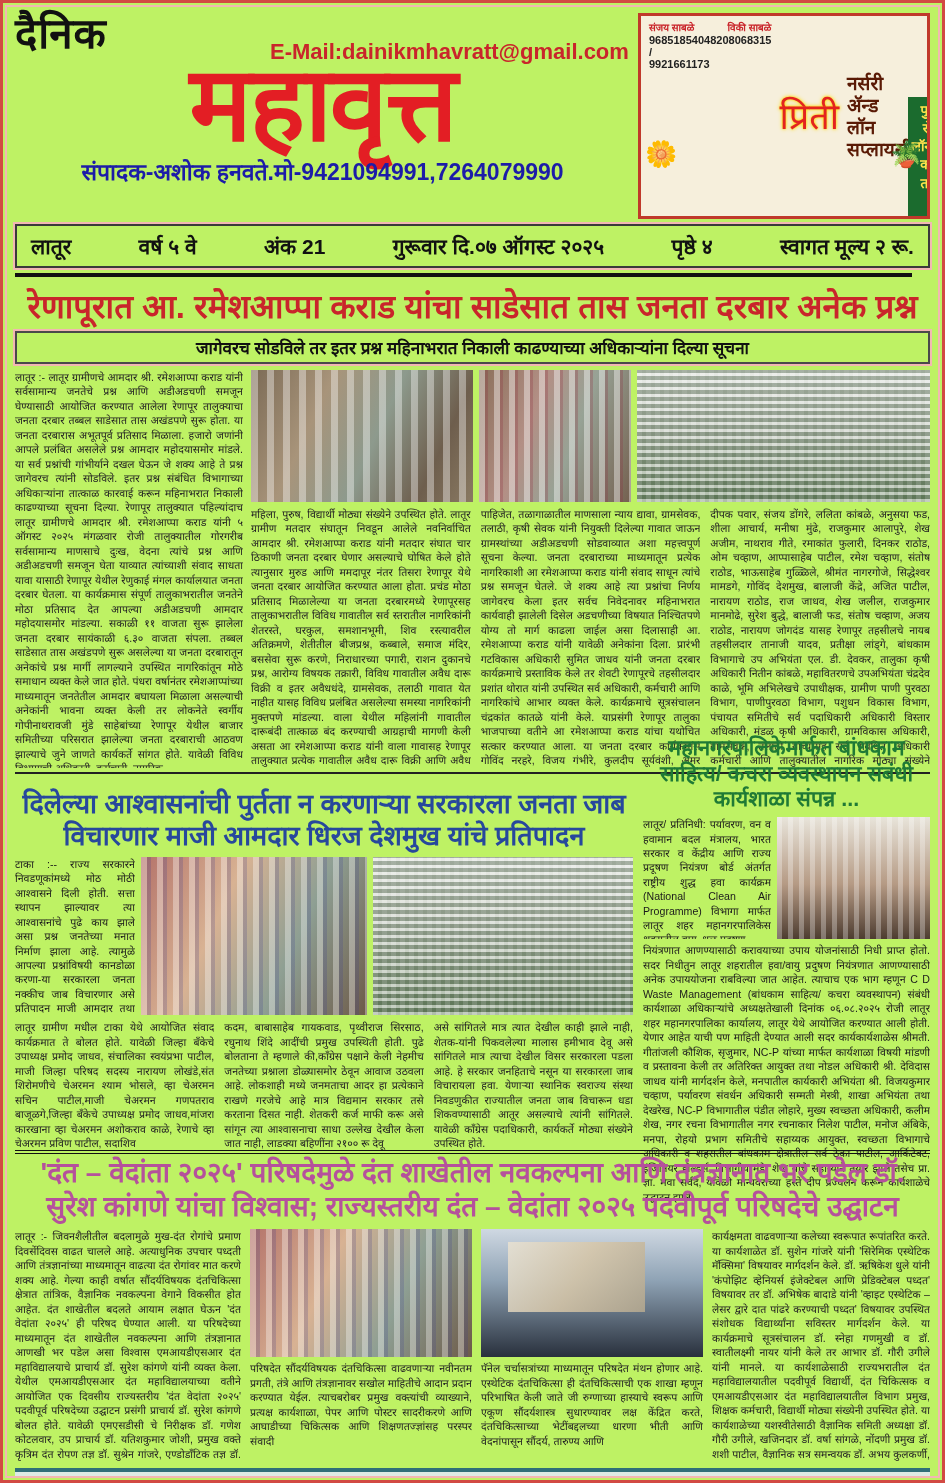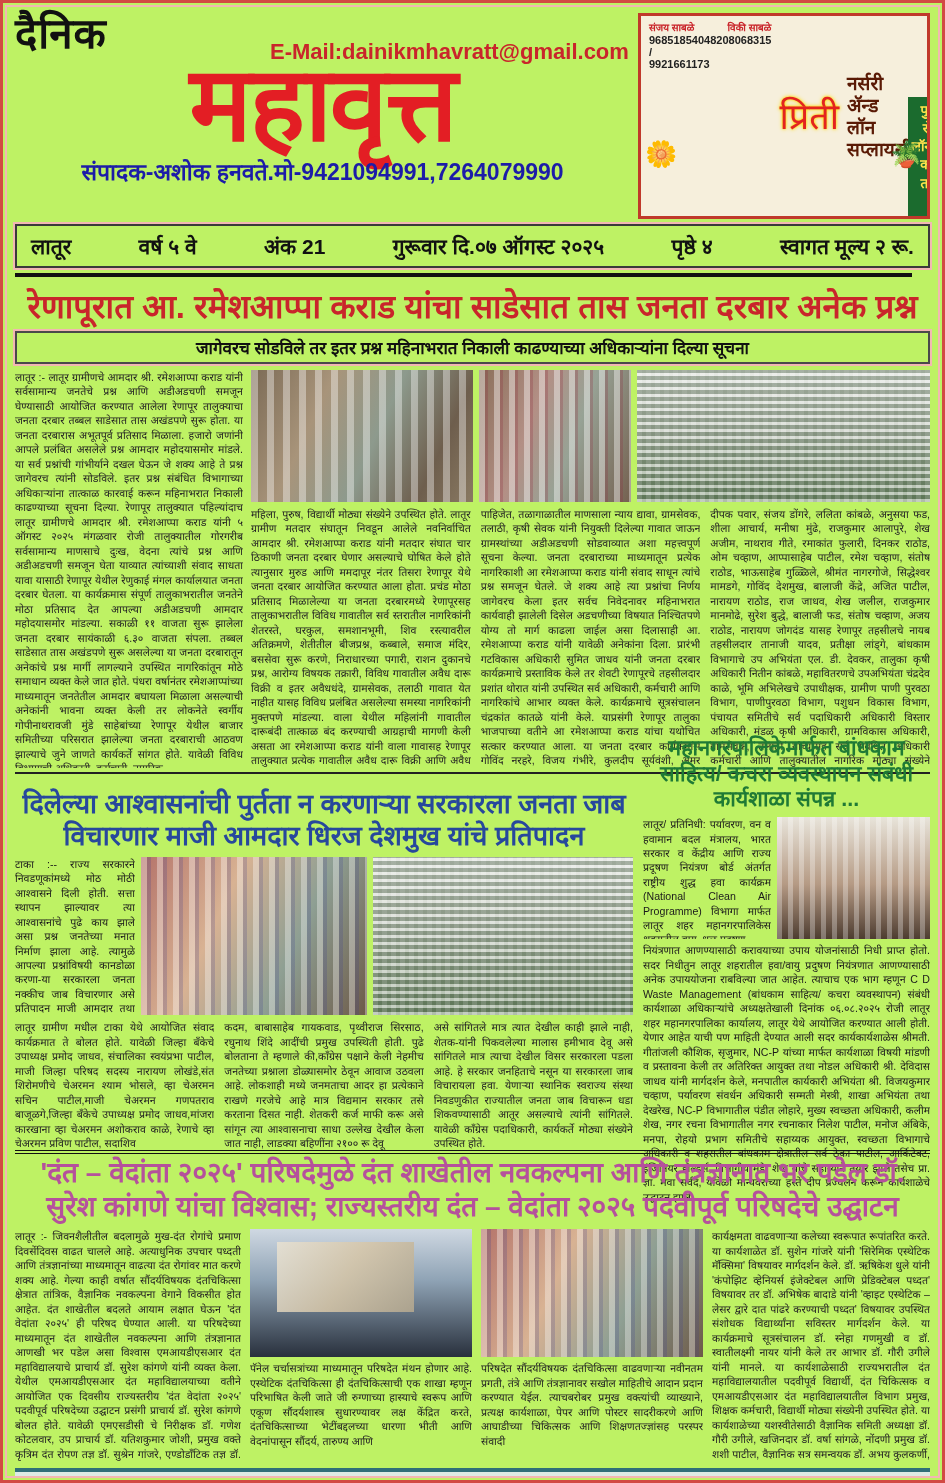--- a/index.html
+++ b/index.html
@@ -201,27 +201,27 @@
     </div>
   </div>
 
   <div class="dblrule"></div>
 
   <div class="h4mag">'दंत – वेदांता २०२५' परिषदेमुळे दंत शाखेतील नवकल्पना आणि तंत्रज्ञानात भर पडेल डॉ. सुरेश कांगणे यांचा विश्वास; राज्यस्तरीय दंत – वेदांता २०२५ पदवीपूर्व परिषदेचे उद्घाटन</div>
 
   <div class="art4">
     <div class="col a4side">लातूर :- जिवनशैलीतील बदलामुळे मुख-दंत रोगांचे प्रमाण दिवसेंदिवस वाढत चालले आहे. अत्याधुनिक उपचार पध्दती आणि तंत्रज्ञानांच्या माध्यमातून वाढत्या दंत रोगांवर मात करणे शक्य आहे. गेल्या काही वर्षात सौंदर्यविषयक दंतचिकित्सा क्षेत्रात तांत्रिक, वैज्ञानिक नवकल्पना वेगाने विकसीत होत आहेत. दंत शाखेतील बदलते आयाम लक्षात घेऊन 'दंत वेदांता २०२५' ही परिषद घेण्यात आली. या परिषदेच्या माध्यमातून दंत शाखेतील नवकल्पना आणि तंत्रज्ञानात आणखी भर पडेल असा विश्वास एमआयडीएसआर दंत महाविद्यालयाचे प्राचार्य डॉ. सुरेश कांगणे यांनी व्यक्त केला. येथील एमआयडीएसआर दंत महाविद्यालयाच्या वतीने आयोजित एक दिवसीय राज्यस्तरीय 'दंत वेदांता २०२५' पदवीपूर्व परिषदेच्या उद्घाटन प्रसंगी प्राचार्य डॉ. सुरेश कांगणे बोलत होते. यावेळी एमएसडीसी चे निरीक्षक डॉ. गणेश कोटलवार, उप प्राचार्य डॉ. यतिशकुमार जोशी, प्रमुख वक्ते कृत्रिम दंत रोपण तज्ञ डॉ. सुश्रेन गांजरे, एण्डोडॉंटिक तज्ञ डॉ. ऋषिकेश धुले, डॉ. अभिषेक बादाडे यांची प्रमुख उपस्थिती होती. यावेळी पुढे बोलताना डॉ. सुरेश कांगणे म्हणाले की, सौंदर्य दंतचिकित्सा: कला विज्ञान यांचा संगम या थीम आधारे</div>
     <div class="a4c">
+      <div class="photo ph-stage"></div>
+      <div class="col">परिषदेत सौंदर्यविषयक दंतचिकित्सा वाढवणाऱ्या नवीनतम प्रगती, तंत्रे आणि तंत्रज्ञानावर सखोल माहितीचे आदान प्रदान करण्यात येईल. त्याचबरोबर प्रमुख वक्त्यांची व्याख्याने, प्रत्यक्ष कार्यशाळा, पेपर आणि पोस्टर सादरीकरणे आणि आघाडीच्या चिकित्सक आणि शिक्षणतज्ज्ञांसह परस्पर संवादी</div>
+    </div>
+    <div class="a4c">
       <div class="photo ph-podium"></div>
       <div class="col">पॅनेल चर्चासत्रांच्या माध्यमातून परिषदेत मंथन होणार आहे. एस्थेटिक दंतचिकित्सा ही दंतचिकित्साची एक शाखा म्हणून परिभाषित केली जाते जी रुग्णाच्या हास्याचे स्वरूप आणि एकूण सौंदर्यशास्त्र सुधारण्यावर लक्ष केंद्रित करते, दंतचिकित्साच्या भेटींबद्दलच्या धारणा भीती आणि वेदनांपासून सौंदर्य, तारुण्य आणि</div>
     </div>
-    <div class="a4c">
-      <div class="photo ph-stage"></div>
-      <div class="col">परिषदेत सौंदर्यविषयक दंतचिकित्सा वाढवणाऱ्या नवीनतम प्रगती, तंत्रे आणि तंत्रज्ञानावर सखोल माहितीचे आदान प्रदान करण्यात येईल. त्याचबरोबर प्रमुख वक्त्यांची व्याख्याने, प्रत्यक्ष कार्यशाळा, पेपर आणि पोस्टर सादरीकरणे आणि आघाडीच्या चिकित्सक आणि शिक्षणतज्ज्ञांसह परस्पर संवादी</div>
-    </div>
     <div class="col a4side" style="width:218px">कार्यक्षमता वाढवणाऱ्या कलेच्या स्वरूपात रूपांतरित करते. या कार्यशाळेत डॉ. सुशेन गांजरे यांनी 'सिरेमिक एस्थेटिक मॅक्सिमा' विषयावर मार्गदर्शन केले. डॉ. ऋषिकेश धुले यांनी 'कंपोझिट व्हेनियर्स इंजेक्टेबल आणि प्रेडिक्टेबल पध्दत' विषयावर तर डॉ. अभिषेक बादाडे यांनी 'व्हाइट एस्थेटिक – लेसर द्वारे दात पांढरे करण्याची पध्दत' विषयावर उपस्थित संशोधक विद्यार्थ्यांना सविस्तर मार्गदर्शन केले. या कार्यक्रमाचे सूत्रसंचालन डॉ. स्नेहा गणमुखी व डॉ. स्वातीलक्ष्मी नायर यांनी केले तर आभार डॉ. गौरी उगीले यांनी मानले. या कार्यशाळेसाठी राज्यभरातील दंत महाविद्यालयातील पदवीपूर्व विद्यार्थी, दंत चिकित्सक व एमआयडीएसआर दंत महाविद्यालयातील विभाग प्रमुख, शिक्षक कर्मचारी, विद्यार्थी मोठ्या संख्येनी उपस्थित होते. या कार्यशाळेच्या यशस्वीतेसाठी वैज्ञानिक समिती अध्यक्षा डॉ. गौरी उगीले, खजिनदार डॉ. वर्षा सांगळे, नोंदणी प्रमुख डॉ. शशी पाटील, वैज्ञानिक सत्र समन्वयक डॉ. अभय कुलकर्णी, माध्यम प्रमुख डॉ. सुजित शाळके, माहिती तंत्रज्ञान प्रमुख डॉ. स्नेहा गणमुखी यांनी परिश्रम घेतले.</div>
   </div>
 
   <div class="footer">
     <span>दैनिक महावृत्त पहा ऑनलाईन कोठेही </span><span class="site">mhavratt.com</span><span> या वेबसाईटवर पाहता येणार</span>
   </div>
 
  </div>
 </div>
 

